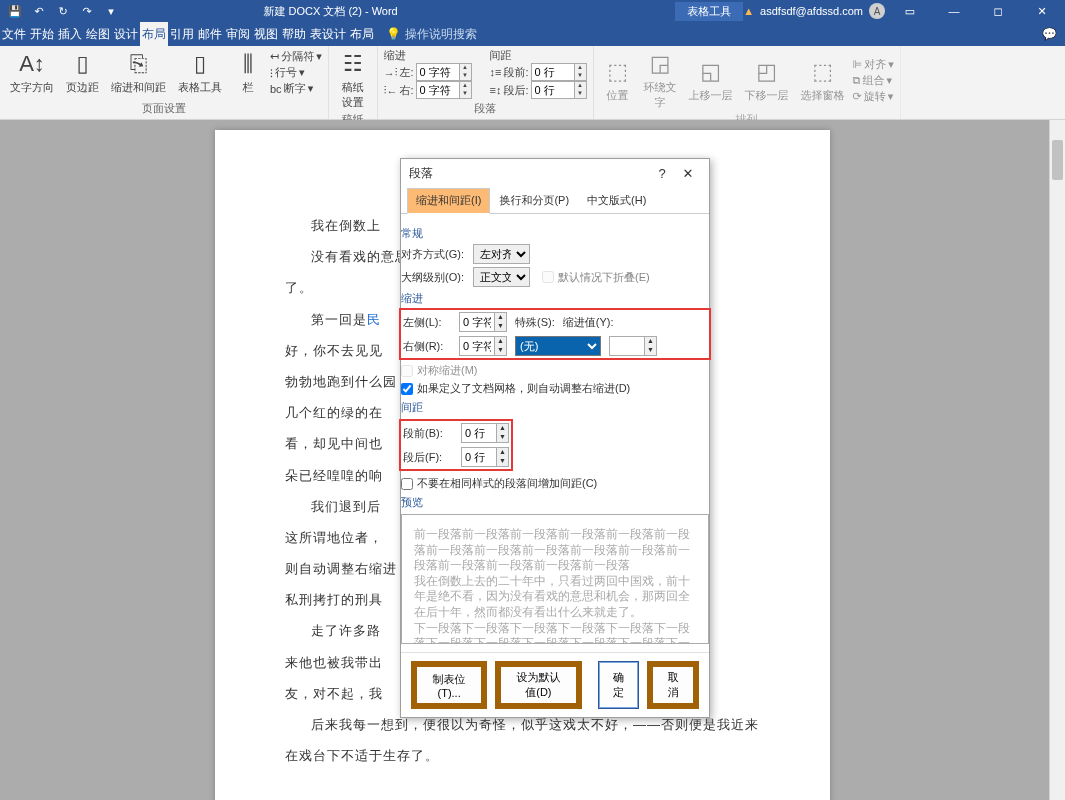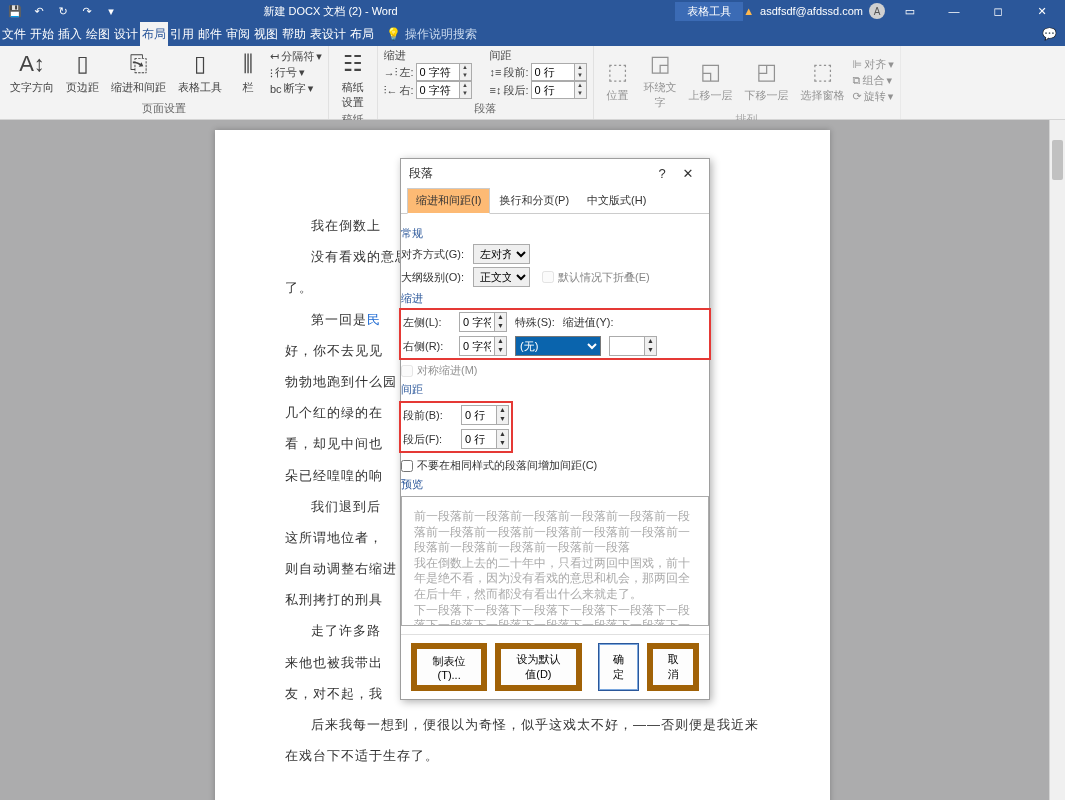--- a/index.html
+++ b/index.html
@@ -345,20 +345,24 @@
                 <span>▼</span>
               </span>
             </span>
           </div>
       </div>
     </div>
     <label class="chk" style="opacity:.55">
         <input type="checkbox" disabled="" style="">
         <span>对称缩进(M)</span>
       </label>
+    <label class="chk">
+        <input type="checkbox" checked="" style="">
+        <span>如果定义了文档网格，则自动调整右缩进(D)</span>
+      </label>
 
     <div class="sect">间距</div>
     <div style="display:flex;gap:6px;align-items:flex-start">
       <div class="hl-red" style="flex:0 0 auto">
         <div class="frow" style="margin:0">
             <label style="min-width:52px">段前(B):</label>
           <span class="spin2">
               <input value="0 行" style="">
               <span class="ar">
                 <span>▲</span>

